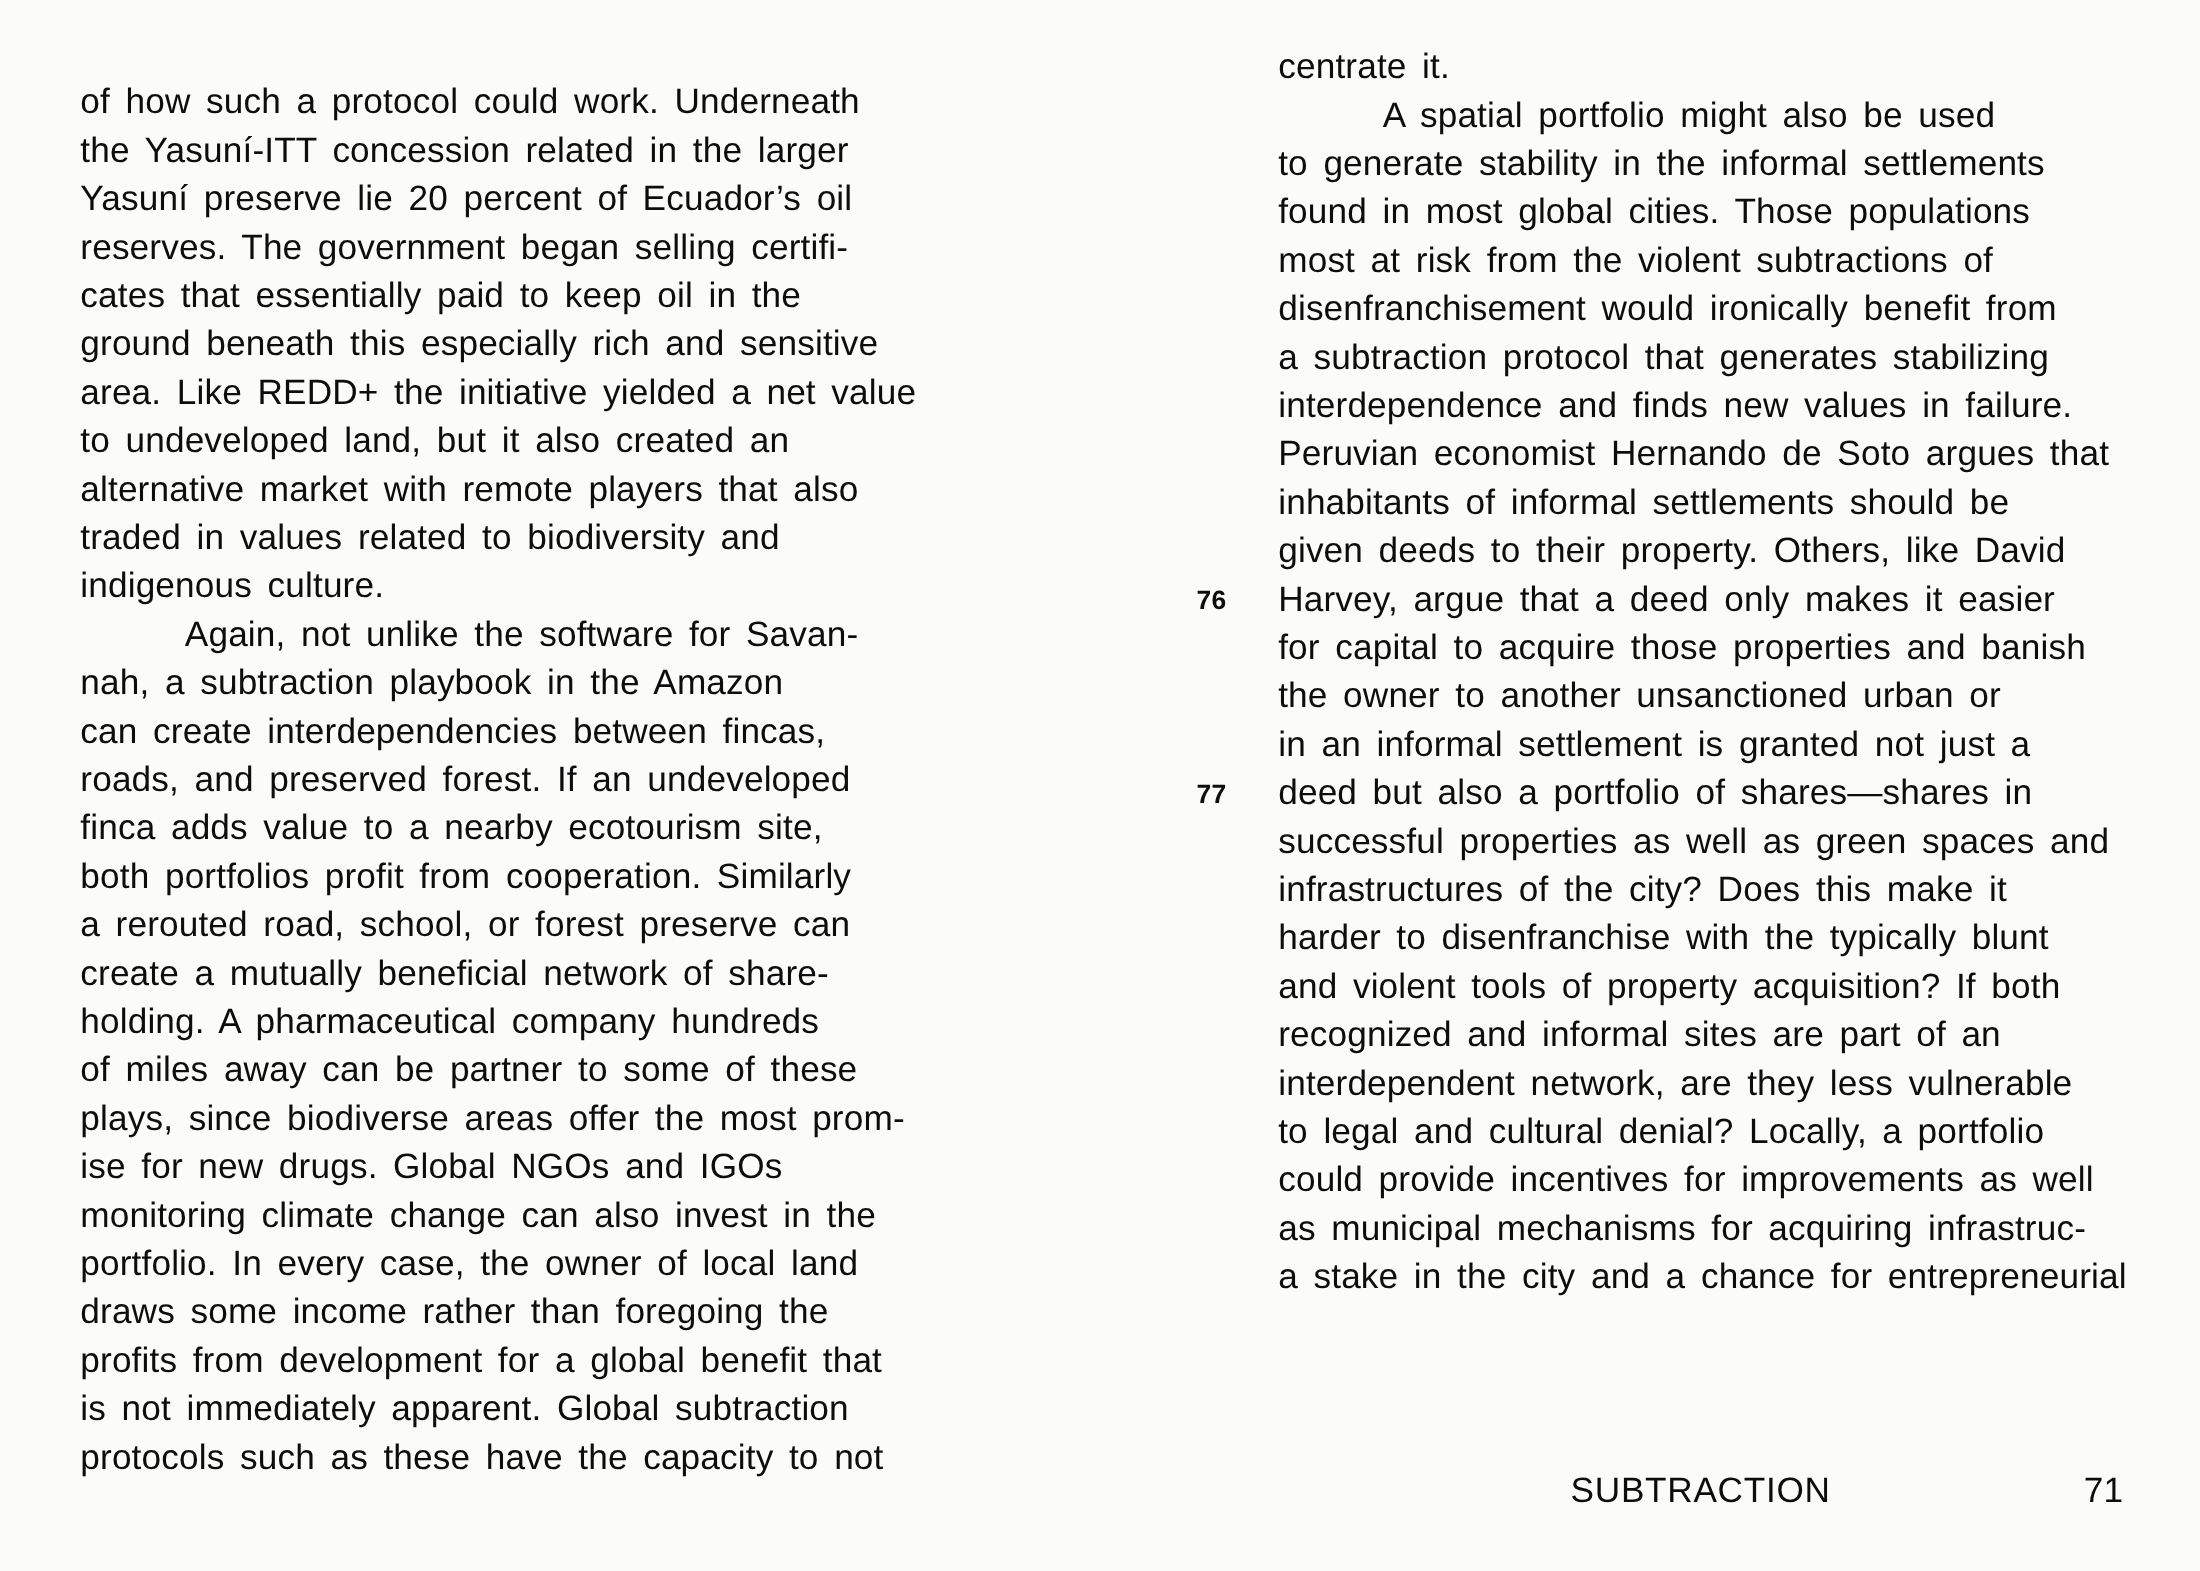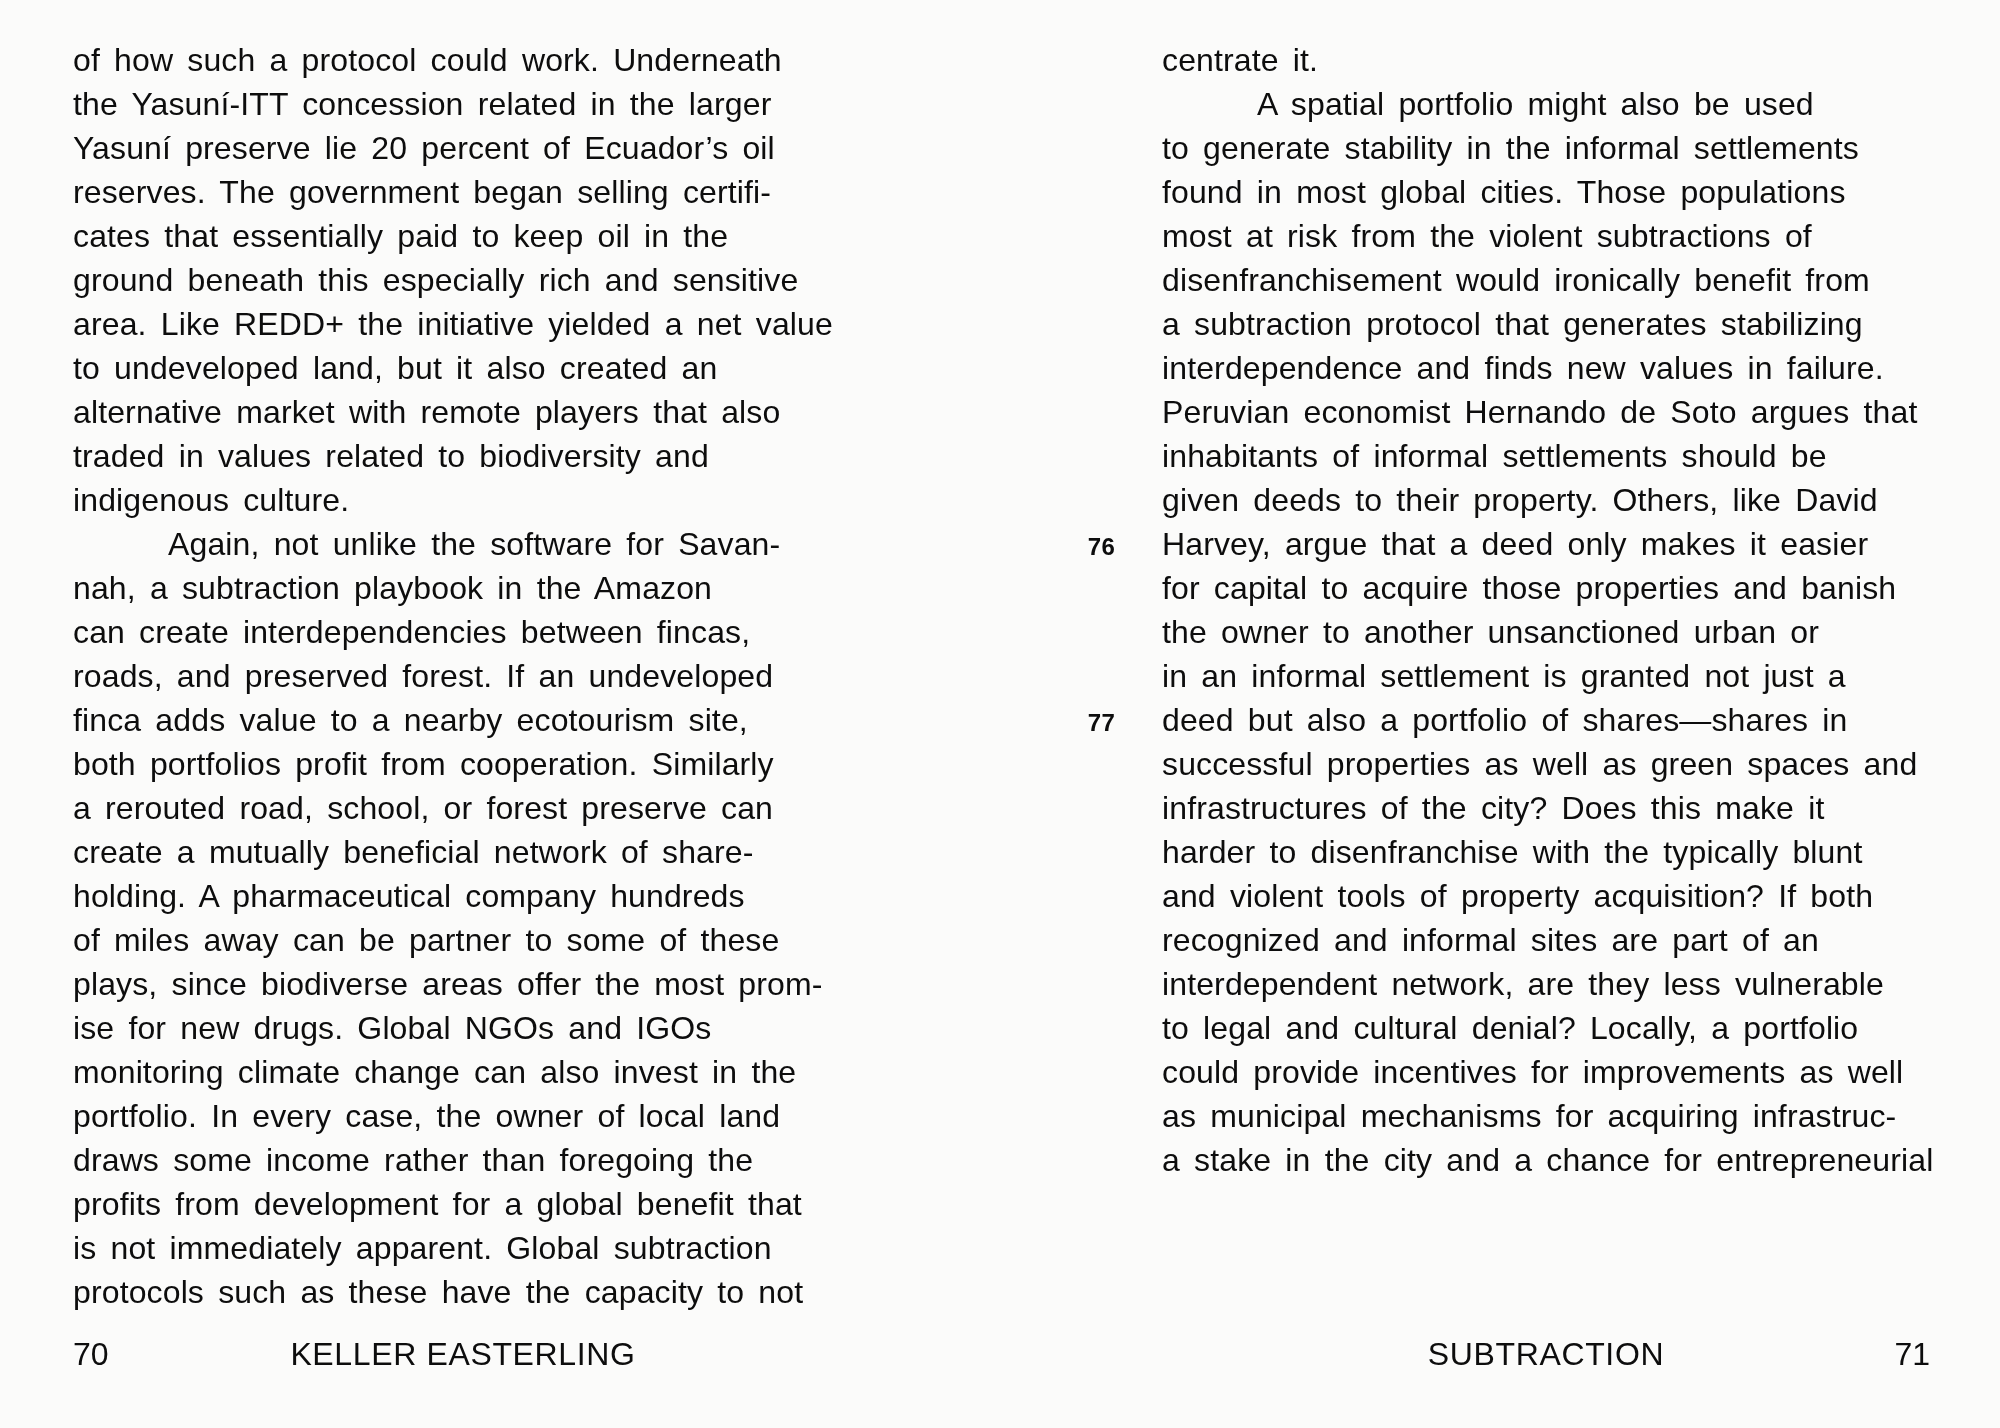--- a/index.html
+++ b/index.html
@@ -15,21 +15,21 @@
   .page{position:absolute;top:0;width:1000px;height:1428px;background:#fbfbfa;}
   .page-left{left:0;}
   .page-right{left:1000px;}
 
   .textblock{
     position:absolute;top:38px;
     font-size:32px;line-height:44px;
     word-spacing:0.16em;letter-spacing:0.004em;
     white-space:nowrap;
   }
-  .page-left  .textblock{left:73px;width:780px;}
+  .page-left  .textblock{left:73px;width:780px;margin-top:32px;}
   .page-right .textblock{left:162px;width:768px;}
   .line{height:44px;}
   .line.indent{padding-left:95px;}
 
   .margin-notes{position:absolute;left:0;top:0;width:1000px;height:1136px;pointer-events:none;}
   .margin-note{
     position:absolute;left:58px;width:57px;
     text-align:right;
     font-size:24px;line-height:24px;font-weight:700;
     letter-spacing:0.01em;
@@ -78,24 +78,20 @@
         <div class="line">of miles away can be partner to some of these</div>
         <div class="line">plays, since biodiverse areas offer the most prom-</div>
         <div class="line">ise for new drugs. Global NGOs and IGOs</div>
         <div class="line">monitoring climate change can also invest in the</div>
         <div class="line">portfolio. In every case, the owner of local land</div>
         <div class="line">draws some income rather than foregoing the</div>
         <div class="line">profits from development for a global benefit that</div>
         <div class="line">is not immediately apparent. Global subtraction</div>
         <div class="line">protocols such as these have the capacity to not</div>
       </div>
-    <div class="pagefooter">
-      <span class="page-num-left">70</span>
-      <span class="running-head">KELLER EASTERLING</span>
-    </div>
   </section>
 
   <section class="page page-right">
     <div class="margin-notes">
         <span class="margin-note" style="top: 535px;">76</span>
         <span class="margin-note" style="top: 711px;">77</span>
       </div>
     <div class="textblock">
         <div class="line">centrate it.</div>
         <div class="line indent">A spatial portfolio might also be used</div>

